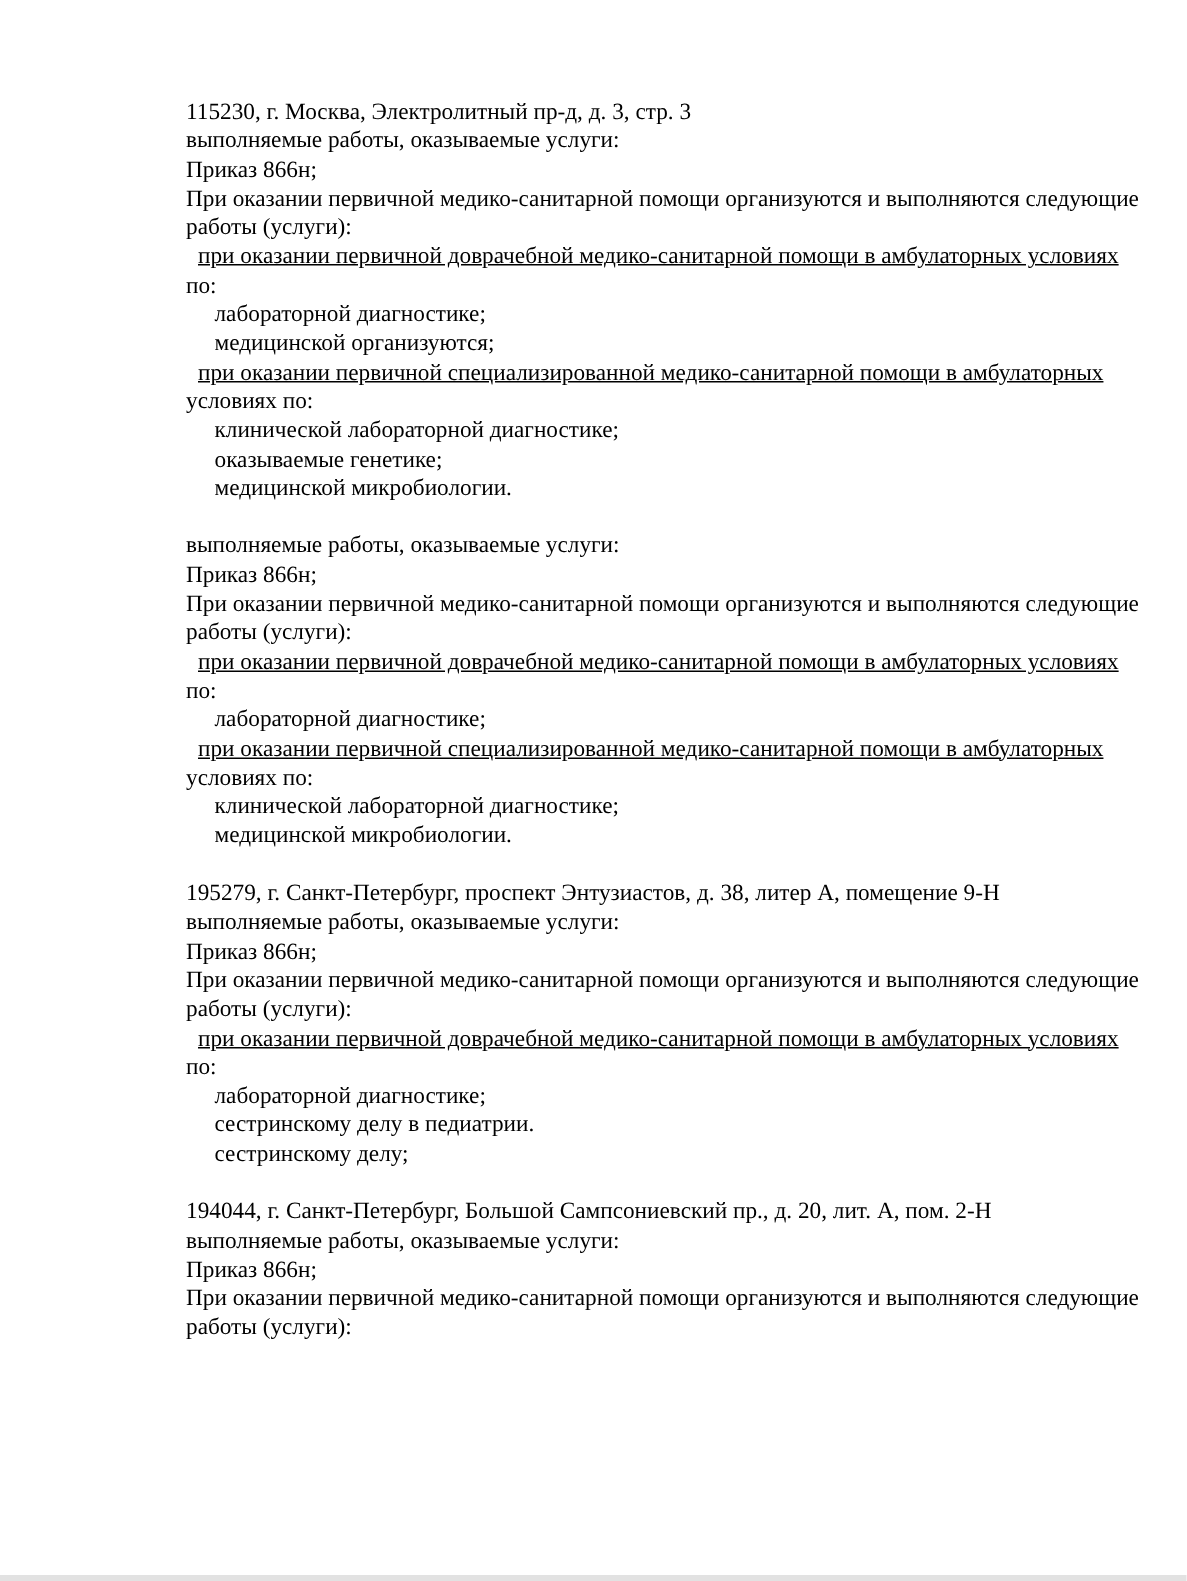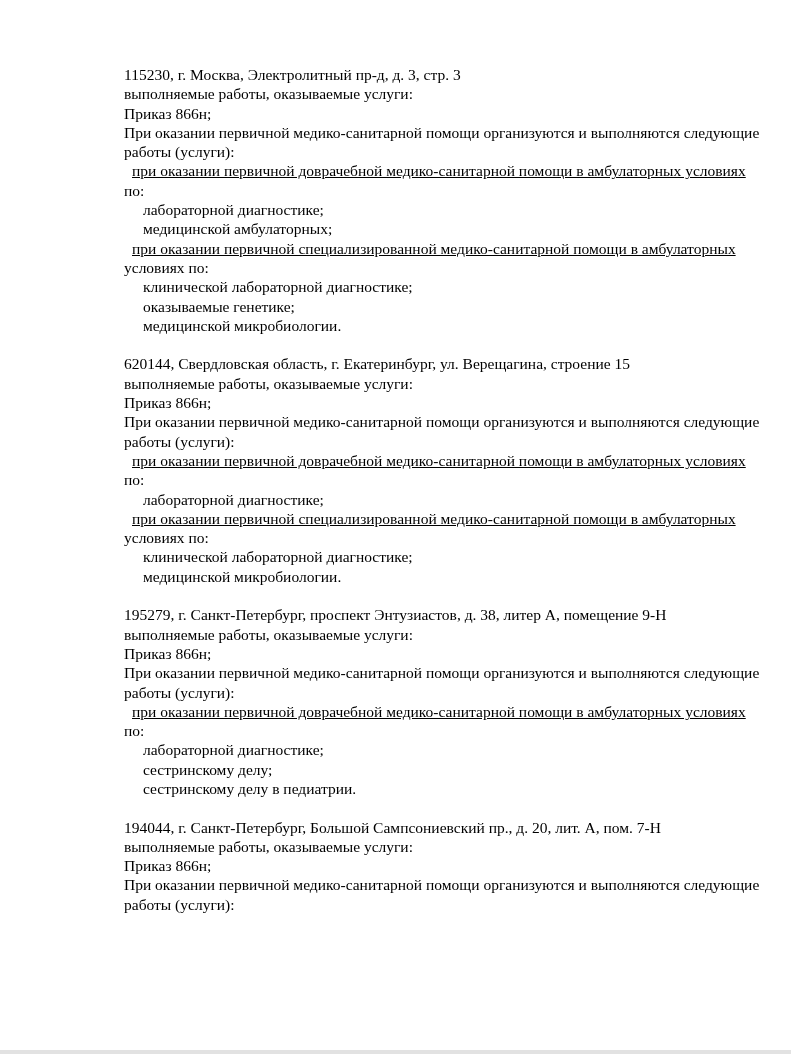--- a/index.html
+++ b/index.html
@@ -40,29 +40,28 @@
 <div class="doc">
     <div class="block">
       <div class="line i0">115230, г. Москва, Электролитный пр-д, д. 3, стр. 3</div>
       <div class="line i0">выполняемые работы, оказываемые услуги:</div>
       <div class="line i0">Приказ 866н;</div>
       <div class="line i0">При оказании первичной медико-санитарной помощи организуются и выполняются следующие</div>
       <div class="line i0">работы (услуги):</div>
       <div class="line i1">при оказании первичной доврачебной медико-санитарной помощи в амбулаторных условиях</div>
       <div class="line i0">по:</div>
       <div class="line i2">лабораторной диагностике;</div>
-      <div class="line i2">медицинской амбулаторных;</div>
+      <div class="line i2">медицинской организуются;</div>
       <div class="line i1">при оказании первичной специализированной медико-санитарной помощи в амбулаторных</div>
       <div class="line i0">условиях по:</div>
       <div class="line i2">клинической лабораторной диагностике;</div>
       <div class="line i2">оказываемые генетике;</div>
       <div class="line i2">медицинской микробиологии.</div>
     </div>
     <div class="block">
-      <div class="line i0">620144, Свердловская область, г. Екатеринбург, ул. Верещагина, строение 15</div>
       <div class="line i0">выполняемые работы, оказываемые услуги:</div>
       <div class="line i0">Приказ 866н;</div>
       <div class="line i0">При оказании первичной медико-санитарной помощи организуются и выполняются следующие</div>
       <div class="line i0">работы (услуги):</div>
       <div class="line i1">при оказании первичной доврачебной медико-санитарной помощи в амбулаторных условиях</div>
       <div class="line i0">по:</div>
       <div class="line i2">лабораторной диагностике;</div>
       <div class="line i1">при оказании первичной специализированной медико-санитарной помощи в амбулаторных</div>
       <div class="line i0">условиях по:</div>
       <div class="line i2">клинической лабораторной диагностике;</div>
@@ -70,25 +69,25 @@
     </div>
     <div class="block">
       <div class="line i0">195279, г. Санкт-Петербург, проспект Энтузиастов, д. 38, литер А, помещение 9-Н</div>
       <div class="line i0">выполняемые работы, оказываемые услуги:</div>
       <div class="line i0">Приказ 866н;</div>
       <div class="line i0">При оказании первичной медико-санитарной помощи организуются и выполняются следующие</div>
       <div class="line i0">работы (услуги):</div>
       <div class="line i1">при оказании первичной доврачебной медико-санитарной помощи в амбулаторных условиях</div>
       <div class="line i0">по:</div>
       <div class="line i2">лабораторной диагностике;</div>
+      <div class="line i2">сестринскому делу в педиатрии.</div>
       <div class="line i2">сестринскому делу;</div>
-      <div class="line i2">сестринскому делу в педиатрии.</div>
     </div>
     <div class="block">
-      <div class="line i0">194044, г. Санкт-Петербург, Большой Сампсониевский пр., д. 20, лит. А, пом. 7-Н</div>
+      <div class="line i0">194044, г. Санкт-Петербург, Большой Сампсониевский пр., д. 20, лит. А, пом. 2-Н</div>
       <div class="line i0">выполняемые работы, оказываемые услуги:</div>
       <div class="line i0">Приказ 866н;</div>
       <div class="line i0">При оказании первичной медико-санитарной помощи организуются и выполняются следующие</div>
       <div class="line i0">работы (услуги):</div>
     </div>
   </div>
 
 <div class="hscroll-track" style="background: rgb(226, 226, 226);"></div>
 
 </body></html>

